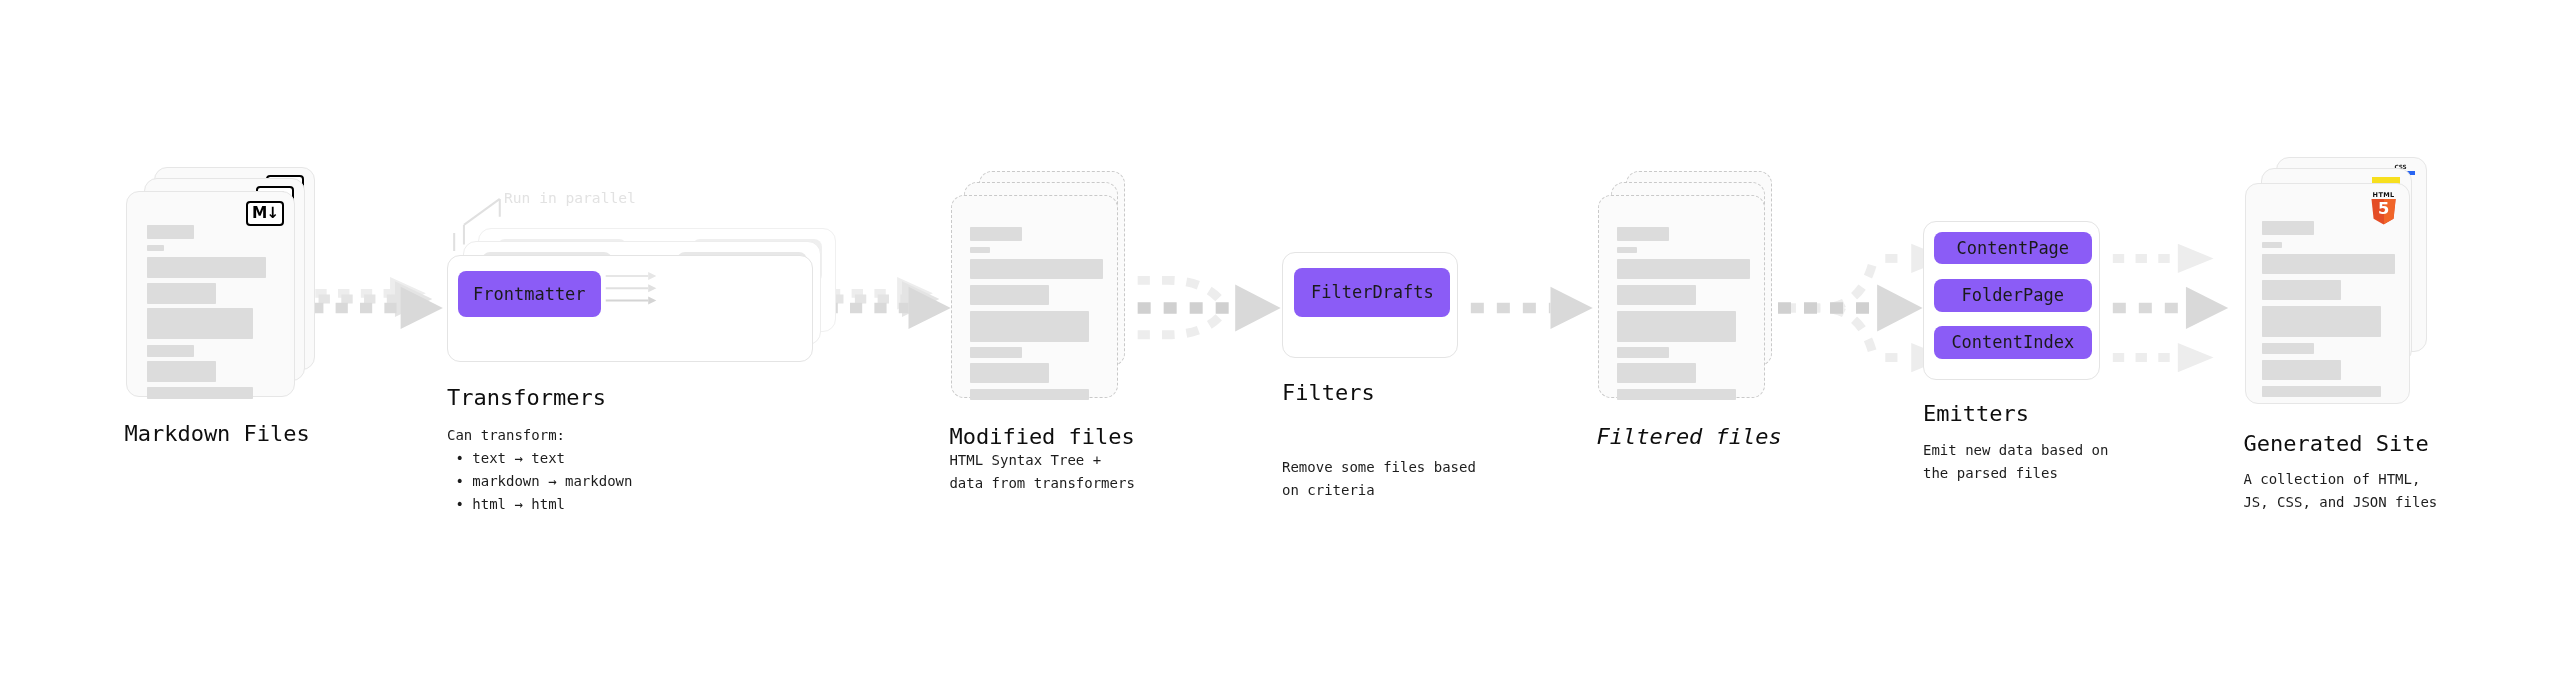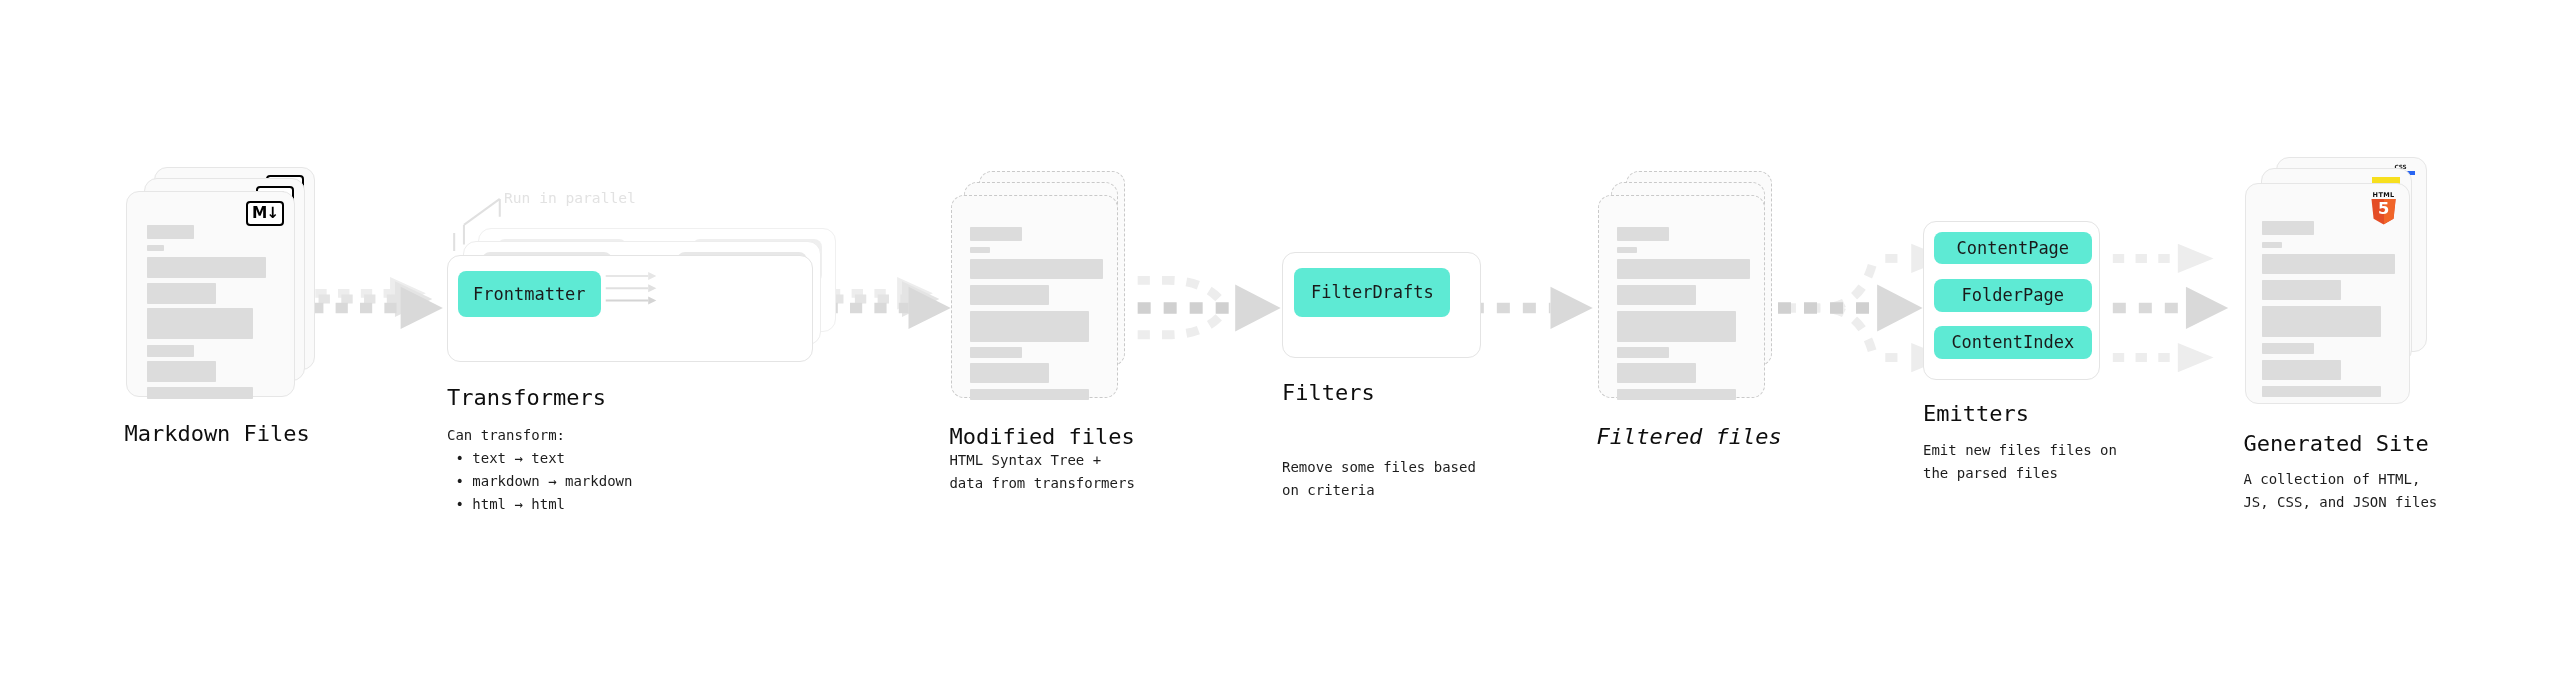--- a/index.html
+++ b/index.html
@@ -107,21 +107,21 @@
   
   .group-box {
     position: absolute;
     border: 1.6px solid #e4e4e4;
     border-radius: 13px;
     background: #ffffff;
     box-sizing: border-box;
   }
   .chip {
     position: absolute;
-    background: #5eead4;
+    background: #8b5cf6;
     border-radius: 8.1px;
     display: flex; align-items: center; justify-content: center;
     font-size: 17px;
     color: #1a1a1a;
     box-sizing: border-box;
     white-space: nowrap;
   }
 
   
   .title {
@@ -290,21 +290,21 @@
         <div class="bar" style="left:18px; top:167px; width:79px;  height:19.5px;"></div>
         <div class="bar" style="left:18px; top:193px; width:119px; height:11.4px;"></div>
       </div>
     </div>
     <div class="title" style="left:-1.6px; top:257px;">Modified files</div>
     <div class="desc" style="left:-1.6px; top:282px;">HTML Syntax Tree +
 data from transformers</div>
   </div>
 
   <div class="stage" style="left:1282px; top:252px;">
-    <div class="group-box" style="left:0px; top:0px; width:199px; height:106px;">
+    <div class="group-box" style="left:0px; top:0px; width:176px; height:106px;">
       <div class="chip" style="left:11.4px; top:14.6px; width:154px; height:49px; width:156px;">FilterDrafts</div>
     </div>
     <div class="title" style="left:0px; top:128px;text-align:right;">Filters</div>
     <div class="desc" style="left:0px; top:176px;margin-top:28px;">Remove some files based
 on criteria</div>
   </div>
 
   <div class="stage" style="left:1598px; top:167px;">
     <div class="doc-stack">
       <div class="doc dashed" style="left:28px; top:4.1px;  width:146px; height:195px;"></div>
@@ -323,21 +323,21 @@
     <div class="title" style="left:-1.6px; top:257px;font-style:italic;">Filtered files</div>
   </div>
 
   <div class="stage" style="left:1923px; top:221px;">
     <div class="group-box" style="left:0px; top:0px; width:177px; height:159px;">
       <div class="chip" style="left:9.8px; top:9.8px; width:158px; height:32.5px;">ContentPage</div>
       <div class="chip" style="left:9.8px; top:57px; width:158px; height:32.5px;">FolderPage</div>
       <div class="chip" style="left:9.8px; top:104px; width:158px; height:32.5px;">ContentIndex</div>
     </div>
     <div class="title" style="left:0px; top:180px;">Emitters</div>
-    <div class="desc" style="left:0px; top:218px;">Emit new files files on
+    <div class="desc" style="left:0px; top:218px;">Emit new data based on
 the parsed files</div>
   </div>
 
   <div class="stage" style="left:2245px; top:157px;">
     <div class="doc-stack">
       <div class="doc" style="left:31px; top:0px; width:151px; height:195px;">
         <div class="css-badge" style="right:11.4px; top:6.5px;">
           <div class="css-word">CSS</div>
           <div class="css-bar"></div>
         </div>

